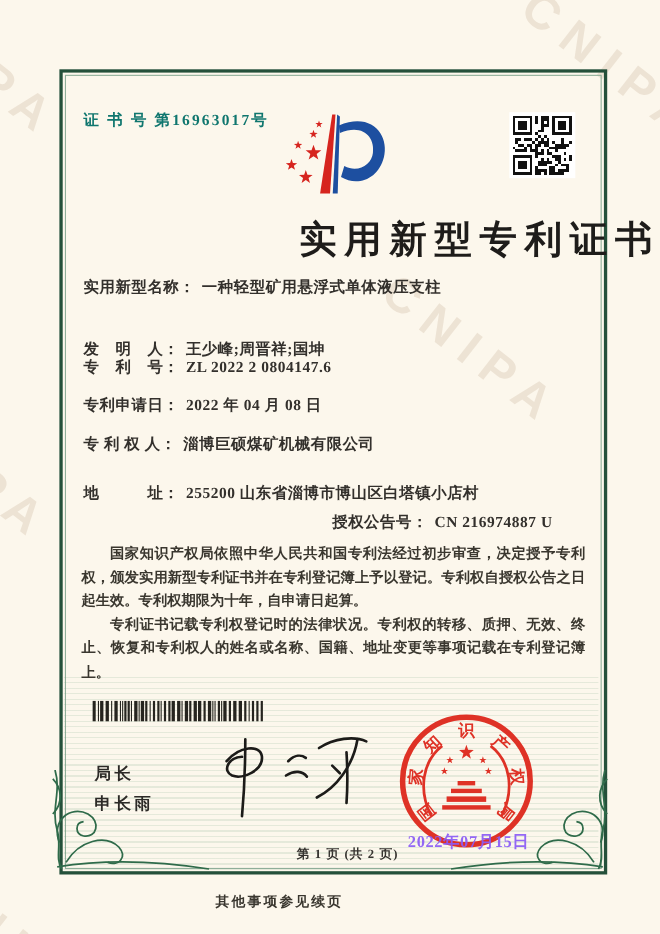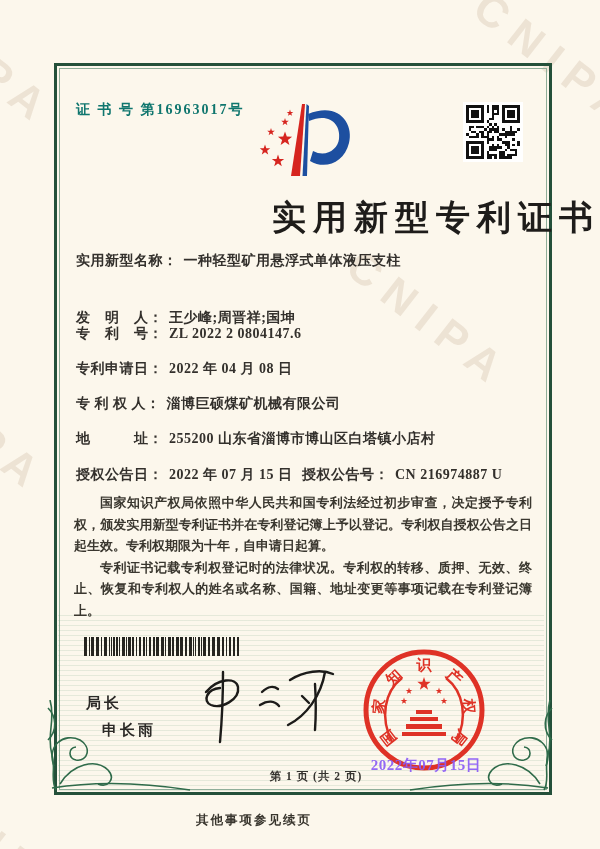--- a/index.html
+++ b/index.html
@@ -214,22 +214,21 @@
       </svg>
   </div>
 
   <div class="title">实用新型专利证书</div>
 
   <div class="fieldline" style="top:252px;"><span>实用新型名称：</span><span class="val">一种轻型矿用悬浮式单体液压支柱</span></div>
   <div class="fieldline" style="top:273px;margin-top:36px;"><span>发　明　人：</span><span class="val">王少峰;周晋祥;国坤</span></div>
   <div class="fieldline" style="top:325px;"><span>专　利　号：</span><span class="val">ZL 2022 2 0804147.6</span></div>
   <div class="fieldline" style="top:360px;"><span>专利申请日：</span><span class="val">2022 年 04 月 08 日</span></div>
   <div class="fieldline" style="top:395px;"><span>专 利 权 人：</span><span class="val">淄博巨硕煤矿机械有限公司</span></div>
-  <div class="fieldline" style="top:430px;"><span>地　　　址：</span><span class="val">255200 山东省淄博市博山区白塔镇小店村</span></div>
-  <div class="fieldline" style="top:466px;"><span>授权公告日：</span><span class="val">2022 年 07 月 15 日</span></div>
+  <div class="fieldline" style="top:440px;"><span>地　　　址：</span><span class="val">255200 山东省淄博市博山区白塔镇小店村</span></div>
   <div class="fieldline" style="top:466px;left:302px;"><span>授权公告号：</span><span class="val">CN 216974887 U</span></div>
 
   <div class="para">
     <p>国家知识产权局依照中华人民共和国专利法经过初步审查，决定授予专利权，颁发实用新型专利证书并在专利登记簿上予以登记。专利权自授权公告之日起生效。专利权期限为十年，自申请日起算。</p>
     <p>专利证书记载专利权登记时的法律状况。专利权的转移、质押、无效、终止、恢复和专利权人的姓名或名称、国籍、地址变更等事项记载在专利登记簿上。</p>
   </div>
 
   <svg class="abs" style="left:84px;top:637px;z-index:2;" id="barcode-svg" width="158" height="19">
       <rect x="0" y="0" width="3" height="19" fill="#26241f"></rect>
       <rect x="5" y="0" width="1" height="19" fill="#26241f"></rect>
@@ -270,21 +269,21 @@
       <rect x="128" y="0" width="3" height="19" fill="#26241f"></rect>
       <rect x="133" y="0" width="3" height="19" fill="#26241f"></rect>
       <rect x="138" y="0" width="2" height="19" fill="#26241f"></rect>
       <rect x="142" y="0" width="1" height="19" fill="#26241f"></rect>
       <rect x="145" y="0" width="2" height="19" fill="#26241f"></rect>
       <rect x="149" y="0" width="2" height="19" fill="#26241f"></rect>
       <rect x="153" y="0" width="2" height="19" fill="#26241f"></rect>
     </svg>
 
   <div class="officer" style="top:694px;">局长</div>
-  <div class="officer" style="top:721px;margin-left:16px;">申长雨</div>
+  <div class="officer" style="top:721px;">申长雨</div>
 
   <svg class="abs" style="left:176px;top:662px;z-index:3;" width="165" height="90" viewBox="0 0 165 90">
     <g fill="none" stroke="#1c1b19" stroke-width="2.4" stroke-linecap="round">
       <path d="M30,30 C42,16 60,15 62,25 C64,38 45,47 35,43 C26,39 31,27 44,26"></path>
       <path d="M47,10 C47,30 46,58 44,80"></path>
       <path d="M86,30 C92,24 98,24 102,27"></path>
       <path d="M84,43 C92,38 99,39 103,44"></path>
       <path d="M114,18 C128,9 146,7 157,12"></path>
       <path d="M149,10 C145,34 130,54 112,63"></path>
       <path d="M139,22 C140,38 140,54 139,68"></path>

